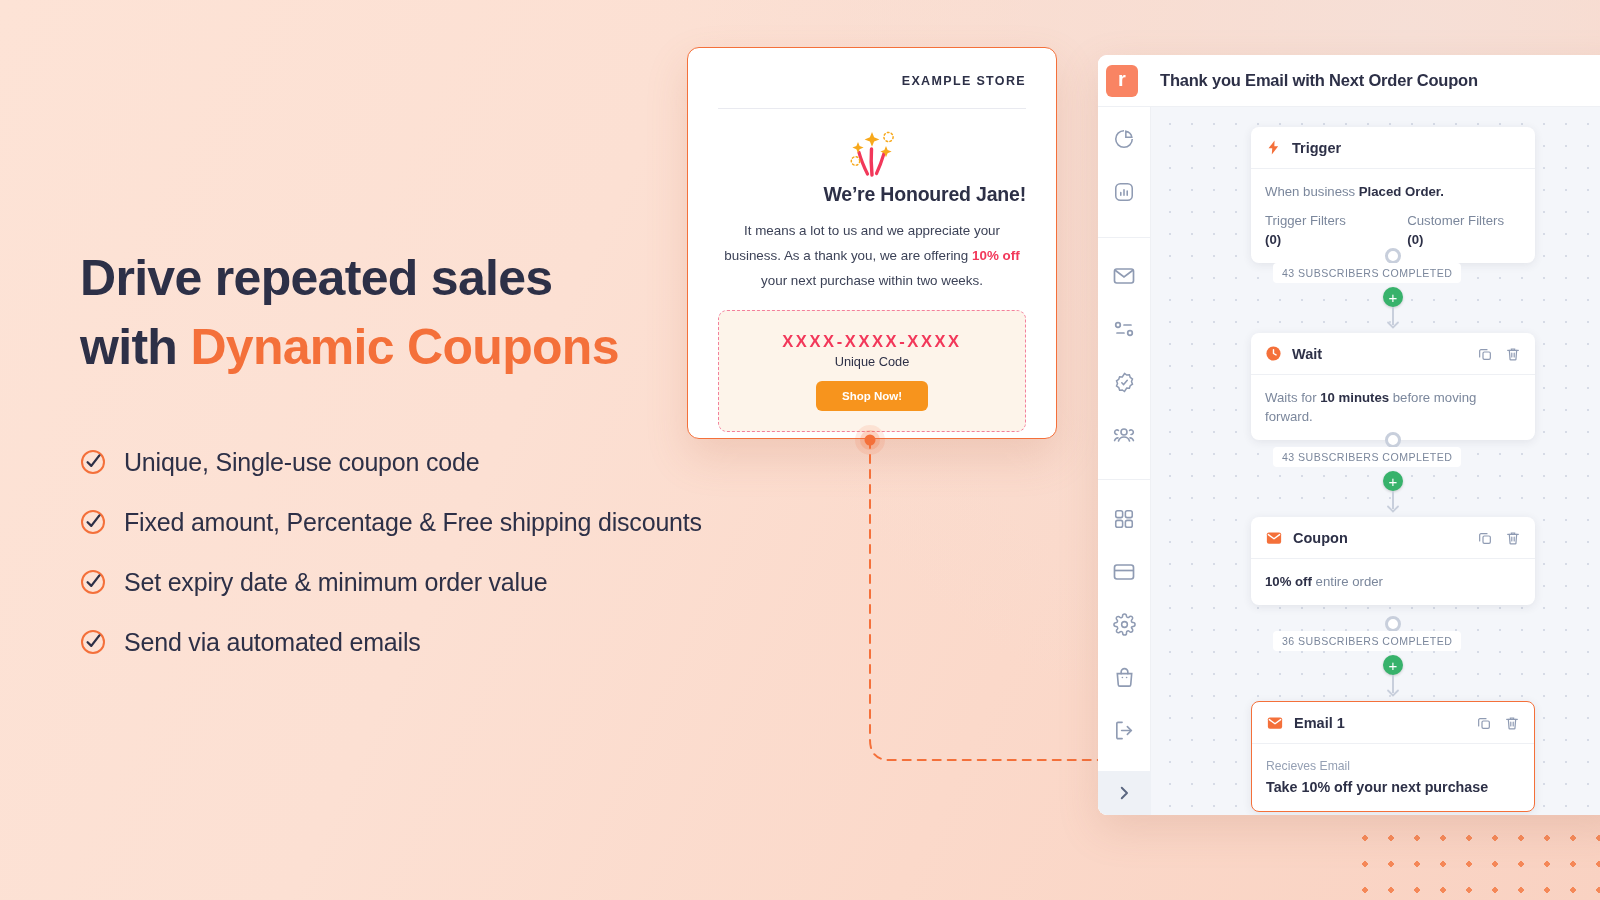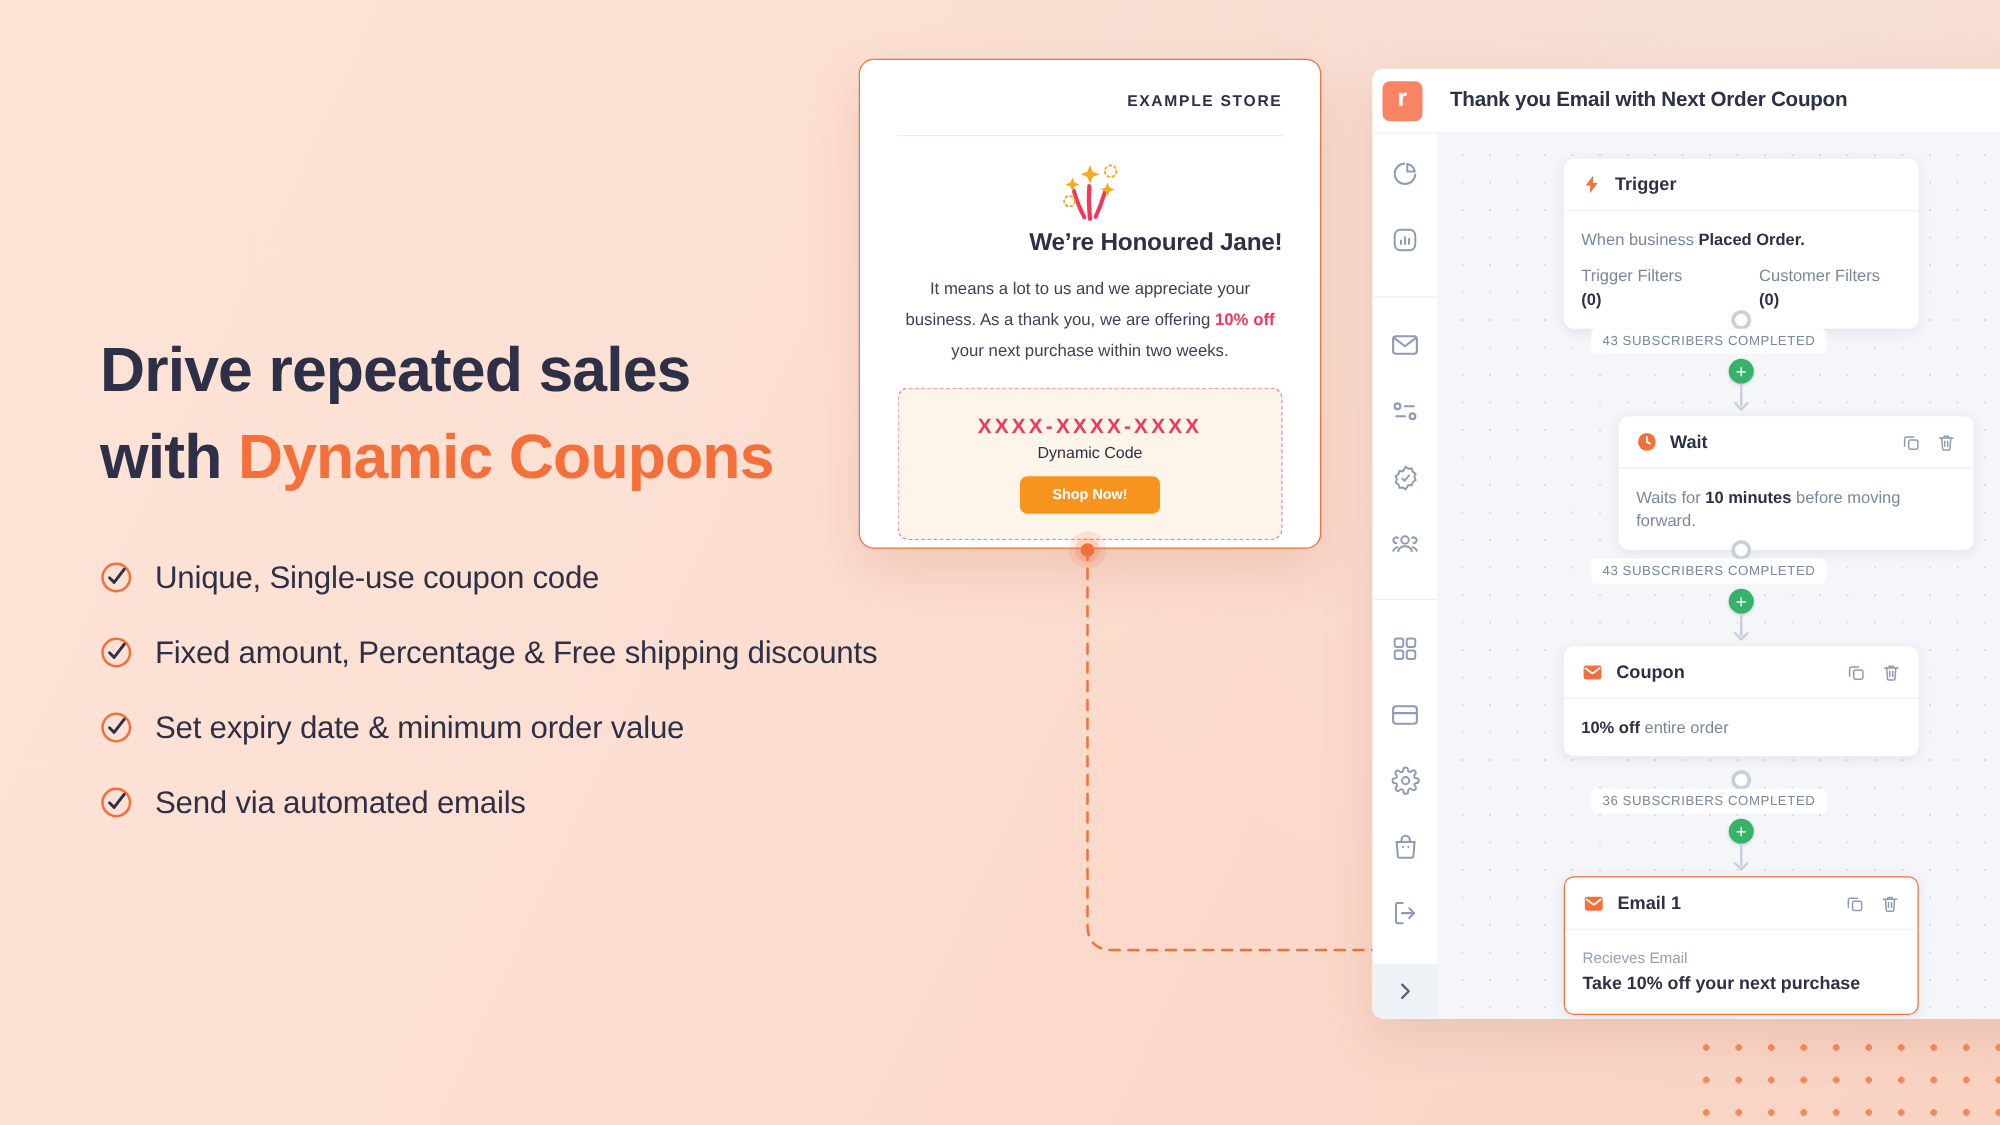--- a/index.html
+++ b/index.html
@@ -30,21 +30,21 @@
     background-image: radial-gradient(#f47b45 2.6px, transparent 2.7px);
     background-size: 26px 26px;
     background-position: 4px 6px;
     opacity: .85;
   }
 
   
   #headline {
     position: absolute;
     left: 80px;
-    top: 262px;
+    top: 244px;
     width: 700px;
     font-size: 50px;
     line-height: 69px;
     font-weight: 700;
     letter-spacing: -.7px;
     color: #2d3047;
   }
   #headline .accent { color: #f4703a; }
 
   #features {
@@ -356,21 +356,21 @@
     </svg>
 
     <div id="email-greeting">We’re Honoured Jane!</div>
 
     <p id="email-body">
       <span>It means a lot to us and we appreciate your business. As a thank you, we are offering </span><span class="hl">10% off</span><span> your next purchase within two weeks.</span>
     </p>
 
     <div id="coupon-box">
       <div id="coupon-code">XXXX-XXXX-XXXX</div>
-      <div id="coupon-label">Dynamic Code</div>
+      <div id="coupon-label">Unique Code</div>
       <button id="shop-now">Shop Now!</button>
     </div>
   </div>
 
   <svg id="connector" width="380" height="360" viewBox="0 0 380 360">
     <path d="M50 20 L50 320 Q50 340 70 340 L378 340" fill="none" stroke="#f4703a" stroke-width="2" stroke-dasharray="8 7" stroke-linecap="round"></path>
   </svg>
   <div class="node-dot-wrap" id="dot-top">
     <i class="halo1"></i>
       <i class="halo2"></i>
@@ -506,21 +506,21 @@
 
         <div class="conn" style="top:148px;height:26px;"></div>
         <div class="conn-knob" style="top:141px;"></div>
         <div class="sub-label" style="left:122px;top:156px;">43 SUBSCRIBERS COMPLETED</div>
         <div class="plus-btn" style="top:180px;">+</div>
         <div class="conn" style="top:200px;height:18px;"></div>
         <svg class="conn-arrow" style="top:212px;" viewBox="0 0 16 10" fill="none" stroke="currentColor" stroke-width="1.8" stroke-linecap="round">
             <path d="M3 3.5 8 8.5 13 3.5"></path>
           </svg>
 
-        <div class="node" style="top:226px;margin-left:44px;">
+        <div class="node" style="top:226px;">
           <div class="node-head">
             <svg width="17" height="17" viewBox="0 0 24 24">
               <circle cx="12" cy="12" r="10" fill="#f4703a"></circle>
               <path d="M12 6.5V12l3.6 2" stroke="#fff" stroke-width="2" fill="none" stroke-linecap="round" stroke-linejoin="round"></path>
             </svg>
             <span class="node-title">Wait</span>
             <span class="node-actions">
               <span>
                 <svg width="16" height="16" viewBox="0 0 24 24" fill="none" stroke="currentColor" stroke-width="1.8">
                   <rect x="9" y="9" width="11" height="11" rx="2"></rect>

